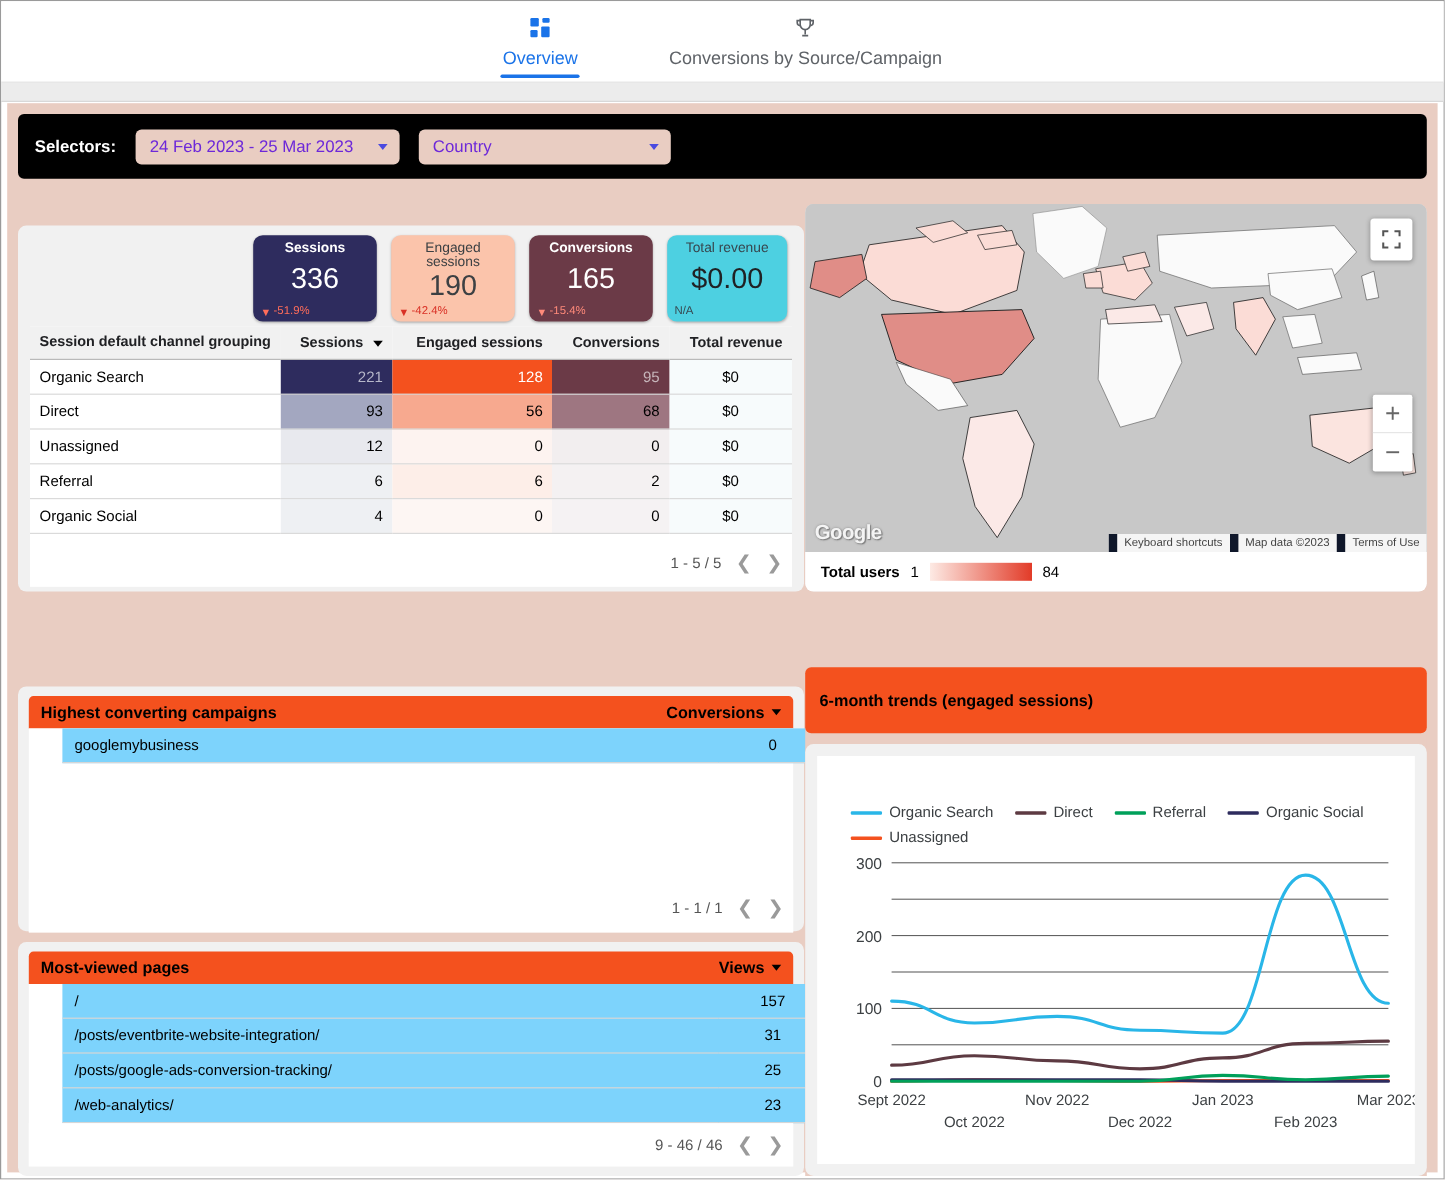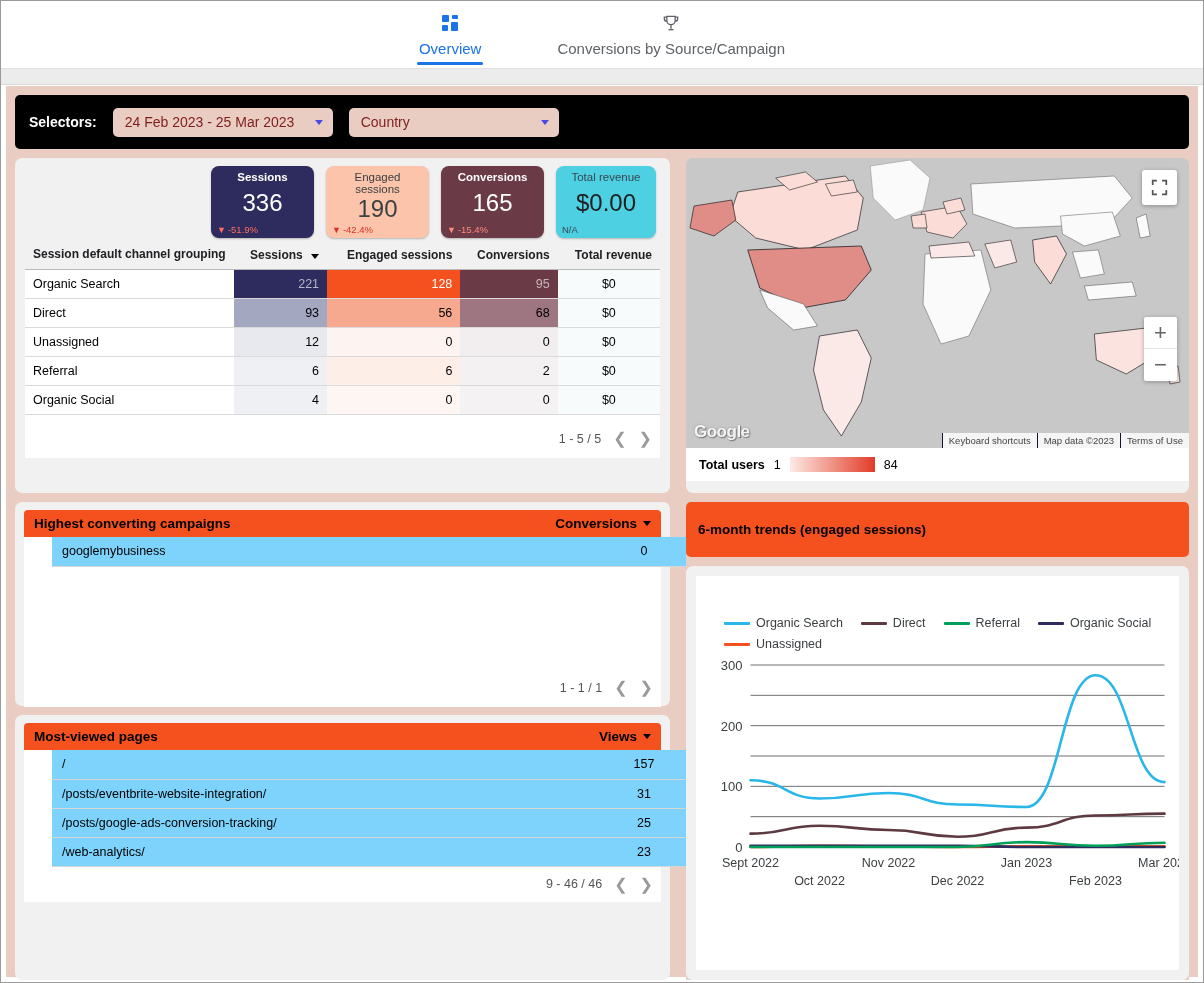--- a/index.html
+++ b/index.html
@@ -28,28 +28,28 @@
   .canvas { position:absolute; top:85px; left:5px; right:5px; bottom:5px; background:#e9cdc2; padding:9px; }
 
   
   .selectors {
     background:#000; border-radius:5px; height:54px; display:flex; align-items:center;
     padding:0 14px; gap:16px; margin-bottom:9px;
   }
   .sel-label { color:#fff; font-weight:bold; font-size:14px; }
   .sel-box {
     background:#e9cdc2; border-radius:5px; height:29px; display:flex; align-items:center;
-    justify-content:space-between; padding:0 10px 0 12px; color:#7f1d1d; font-size:14px; cursor:pointer;text-align:center;
+    justify-content:space-between; padding:0 10px 0 12px; color:#6d28d9; font-size:14px; cursor:pointer;text-align:center;
   }
   .sel-box.date { width:220px; }
   .sel-box.country { width:210px; }
   .caret { width:0;height:0;border-left:4px solid transparent;border-right:4px solid transparent;border-top:5px solid #4a4ae0; }
 
   
-  .row { display:flex; gap:16px; }
+  .row { display:flex; gap:1px;align-items:flex-end; }
 
   
   .leftcard { width:655px; background:#f1f1f1; border-radius:7px; padding:8px 10px 4px; }
   .scorecards { display:flex; justify-content:flex-end; gap:12px; height:72px; align-items:flex-start; padding-right:4px; }
   .sc { border-radius:8px; width:103px; height:100%; display:flex; flex-direction:column; justify-content:space-between;
         padding:5px 6px 3px; box-shadow:0 1px 2px rgba(0,0,0,.25); }
   .sc .sc-t { font-size:11.5px; text-align:center; font-weight:bold;}
   .sc .sc-v { font-size:24px; text-align:center; line-height:1; margin-top:-1px;}
   .sc .sc-d { font-size:9.5px; display:flex; align-items:center; gap:2px; }
   .sc.wide { width:100px; }
@@ -65,21 +65,21 @@
   table.dt td { padding:6px 8px; border-bottom:1px solid #dadada; height:29px;}
   table.dt td.lft { text-align:left; background:#fff;}
   table.dt td.rgt { text-align:right; }
   .pager { display:flex; justify-content:flex-end; align-items:center; gap:12px; font-size:12.5px; color:#555; padding:14px 8px 10px; background:#fff; }
   .pg-arrow { color:#9a9a9a; font-size:16px; cursor:pointer; }
 
   
   .mapcard { flex:1; background:#f1f1f1; border-radius:7px; padding:0; overflow:hidden; position:relative; }
   .mapview { position:relative; height:290px; background:#c8c8c8; overflow:hidden; }
   .map-attrib { position:absolute; right:0; bottom:0; display:flex; font-size:9.5px; color:#444; }
-  .map-attrib span { background:#f5f5f5; padding:2px 6px; border-left:1px solid #0f172a; white-space:nowrap;}
+  .map-attrib span { background:#f5f5f5; padding:2px 6px; border-left:7px solid #0f172a; white-space:nowrap;}
   .glogo { position:absolute; left:8px; bottom:6px; font-size:17px; font-weight:bold; color:#f4f4f4;
            text-shadow:0 0 2px #888,1px 1px 1px #777; letter-spacing:-0.5px; }
   .fsbtn { position:absolute; right:12px; top:12px; width:35px; height:35px; background:#fff; border-radius:3px;
            box-shadow:0 1px 4px rgba(0,0,0,.3); display:flex; align-items:center; justify-content:center; cursor:pointer;}
   .zoomctl { position:absolute; right:12px; bottom:67px; width:33px; background:#fff; border-radius:2px;
              box-shadow:0 1px 4px rgba(0,0,0,.3); }
   .zoomctl div { height:32px; display:flex; align-items:center; justify-content:center; font-size:22px; color:#666; cursor:pointer;}
   .zoomctl div:first-child { border-bottom:1px solid #e6e6e6; }
   .maplegend { background:#fff; display:flex; align-items:center; gap:9px; padding:9px 0 9px 13px; font-size:12.5px;}
   .maplegend b { font-size:12.5px; }

